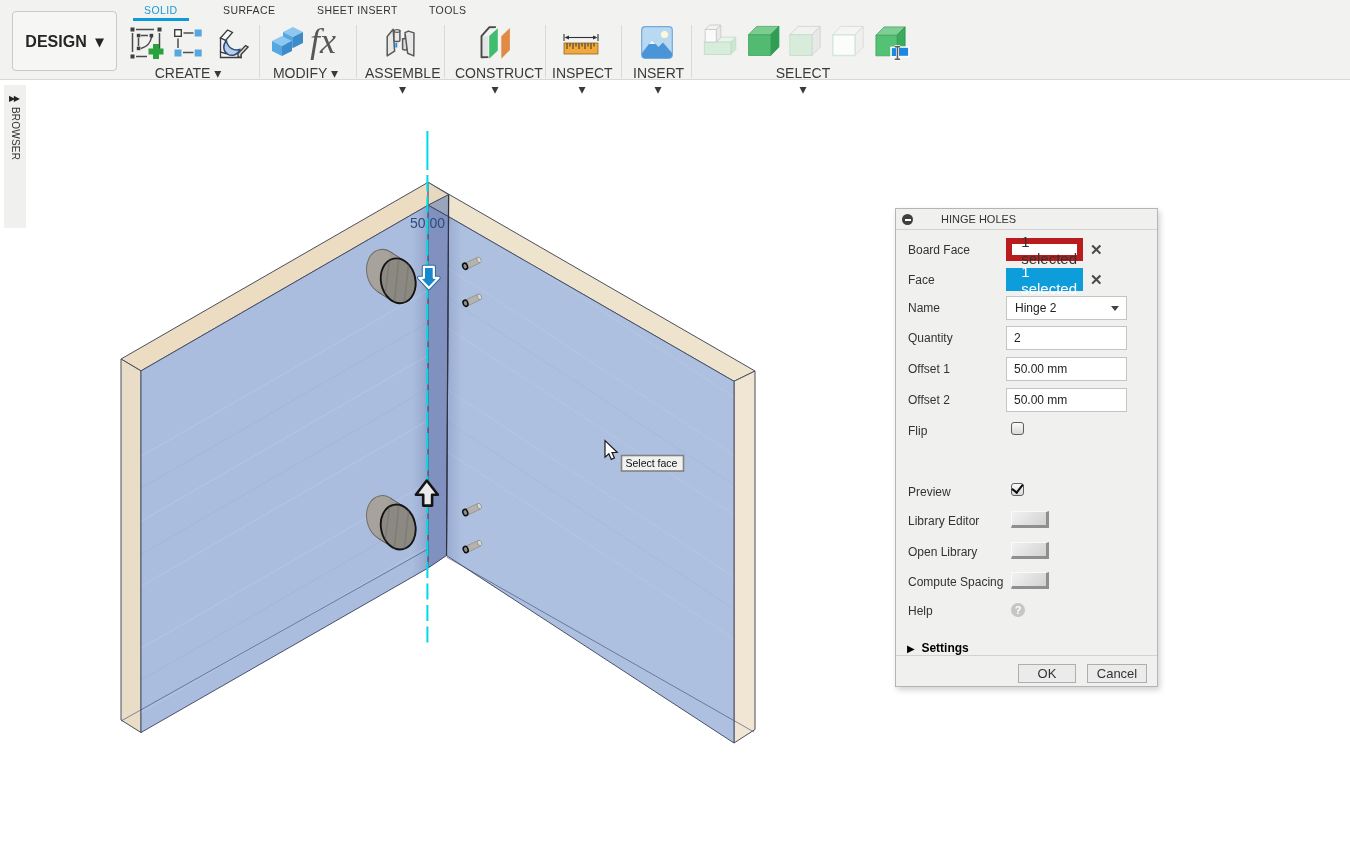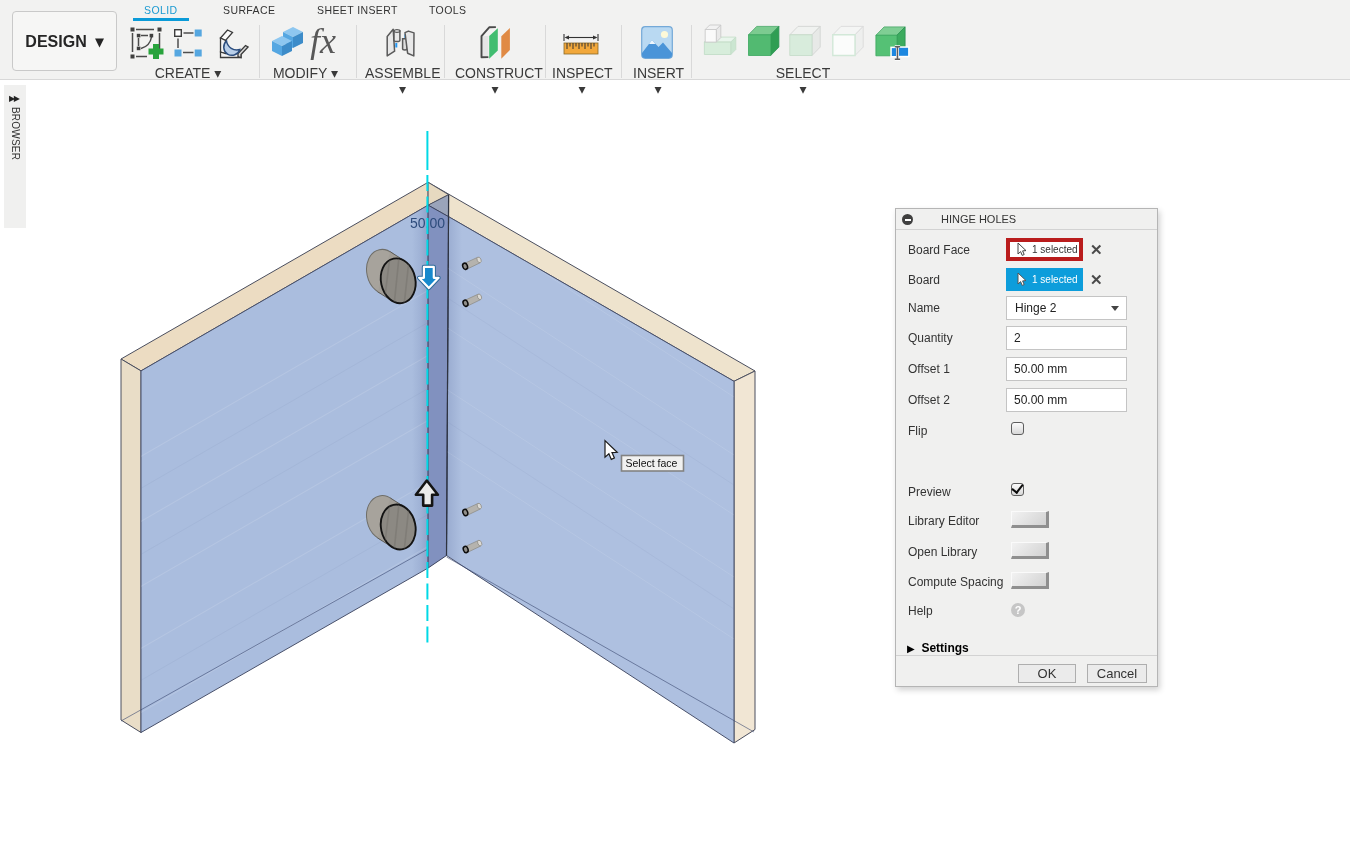--- a/index.html
+++ b/index.html
@@ -36,21 +36,21 @@
     font-size:12px; color:#333; }
   #dlgtitle { position:absolute; left:0; top:0; width:100%; height:21px;
     border-bottom:1px solid #d2d2d2; }
   #dlgtitle .circ { position:absolute; left:6px; top:5px; width:11px; height:11px;
     border-radius:50%; background:#3f3f3f; }
   #dlgtitle .circ::after { content:""; position:absolute; left:2.5px; top:4.5px; width:6px; height:2px; background:#fff; }
   #dlgtitle .t { position:absolute; left:26px; top:4px; font-size:11px; color:#333;margin-left:19px; }
   .row { position:absolute; left:0; width:100%; height:24px; }
   .rlabel { position:absolute; left:12px; top:5px; font-size:12px; color:#333; }
   .selbtn { position:absolute; left:110px; top:0; width:77px; height:23px;
-    background:#fff; border:4px solid #b91c1c; font-size:10px; color:#333;
+    background:#fff; border:6px solid #b91c1c; font-size:15px; color:#333;
     display:flex; align-items:center; }
   .selbtn.sel { background:#0d9ddb; border-color:#0d9ddb; color:#fff; }
   .xicon { position:absolute; left:194px; top:4px; width:15px; height:15px; color:#4a4a4a; font-size:15px; font-weight:bold; line-height:15px; }
   .combo { position:absolute; left:110px; top:0; width:121px; height:24px;
     background:#fff; border:1px solid #c4c4c4; font-size:12px; color:#222; line-height:22px; padding-left:8px; }
   .combo .arr { position:absolute; right:7px; top:9px; width:0; height:0;
     border-left:4px solid transparent; border-right:4px solid transparent; border-top:5px solid #444; }
   .tinput { position:absolute; left:110px; top:0; width:121px; height:24px;
     background:#fff; border:1px solid #c4c4c4; font-size:12px; color:#222; line-height:22px; padding-left:7px; }
   .chk { position:absolute; left:114.5px; top:0; width:13px; height:13px;
@@ -340,21 +340,21 @@
 
     <div class="row" style="top:29px">
       <div class="rlabel">Board Face</div>
       <div class="selbtn"><svg width="13" height="15" viewBox="0 0 13 15" style="margin:0 3px 0 6px">
             <path d="M2 1 L2 12 L4.6 9.6 L6.2 13.4 L8.2 12.5 L6.6 8.9 L10 8.6 Z" fill="#fff" stroke="#444" stroke-width="1"></path>
           </svg>1 selected</div>
       <div class="xicon">✕</div>
     </div>
 
     <div class="row" style="top:59px">
-      <div class="rlabel">Board</div>
+      <div class="rlabel">Face</div>
       <div class="selbtn sel"><svg width="13" height="15" viewBox="0 0 13 15" style="margin:0 3px 0 6px">
             <path d="M2 1 L2 12 L4.6 9.6 L6.2 13.4 L8.2 12.5 L6.6 8.9 L10 8.6 Z" fill="#fff" stroke="#555" stroke-width="1"></path>
           </svg>1 selected</div>
       <div class="xicon">✕</div>
     </div>
 
     <div class="row" style="top:87px">
       <div class="rlabel">Name</div>
       <div class="combo">Hinge 2<span class="arr"></span></div>
     </div>

